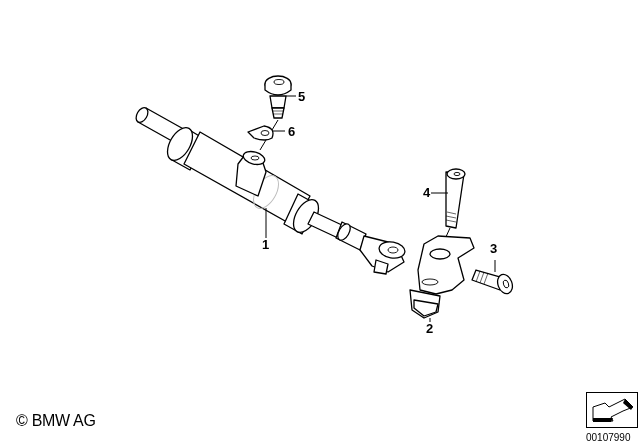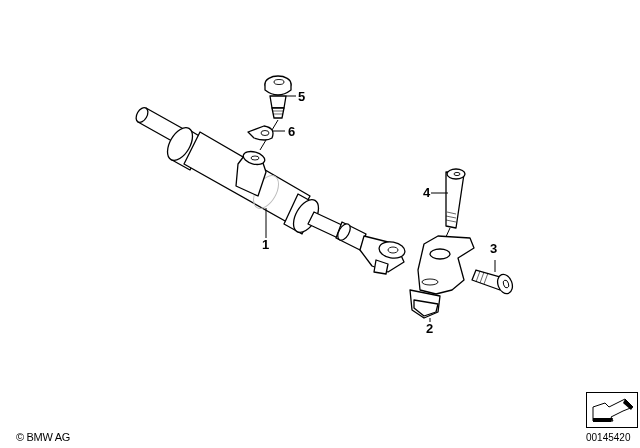--- a/index.html
+++ b/index.html
@@ -5,21 +5,21 @@
     html, body { margin: 0; padding: 0; background: #ffffff; }
     body { width: 640px; height: 448px; position: relative; overflow: hidden; font-family: "Liberation Sans", sans-serif; }
     #diagram { position: absolute; left: 0; top: 0; width: 640px; height: 448px; }
     .part { fill: #ffffff; stroke: #000000; stroke-width: 1.3; stroke-linejoin: round; stroke-linecap: round; }
     .thin { fill: none; stroke: #000000; stroke-width: 0.9; }
     .shade { fill: #d9d9d9; stroke: none; }
     .hint { fill: none; stroke: #bdbdbd; stroke-width: 1; }
     .leader { fill: none; stroke: #000000; stroke-width: 1; }
     .thread { fill: none; stroke: #000; stroke-width: 0.6; }
     .callout { position: absolute; font-size: 13px; font-weight: bold; color: #000; line-height: 1; }
-    .copyright { position: absolute; left: 16px; top: 431px; font-size: 11px; color: #000; letter-spacing: -0.3px; }
+    .copyright { position: absolute; left: 16px; top: 412px; font-size: 16px; color: #000; letter-spacing: -0.3px; }
     .docnum { position: absolute; left: 586px; top: 432px; font-size: 10px; color: #000; }
     .navbox { position: absolute; left: 586px; top: 392px; width: 52px; height: 36px; border: 1px solid #000; box-sizing: border-box; background:#fff; }
   </style>
 </head>
 <body>
 
 <svg id="diagram" viewBox="0 0 640 448" xmlns="http://www.w3.org/2000/svg">
 
   <g>
 
@@ -111,13 +111,13 @@
 
 <span class="copyright">© BMW AG</span>
 
 <div class="navbox">
   <svg width="50" height="34" viewBox="0 0 50 34">
     <path d="M6,14 L6,28 L26,28 L24,24 L36,18 L46,14 L38,6 L22,14 L18,10 Z" fill="#ffffff" stroke="#000" stroke-width="1"></path>
     <path d="M6,25 L26,25 L24,29 L6,29 Z" fill="#000"></path>
     <path d="M38,6 L46,14 L44,17 L36,10 Z" fill="#000"></path>
   </svg>
 </div>
-<span class="docnum">00145420</span>
+<span class="docnum">00107990</span>
 
 </body></html>

